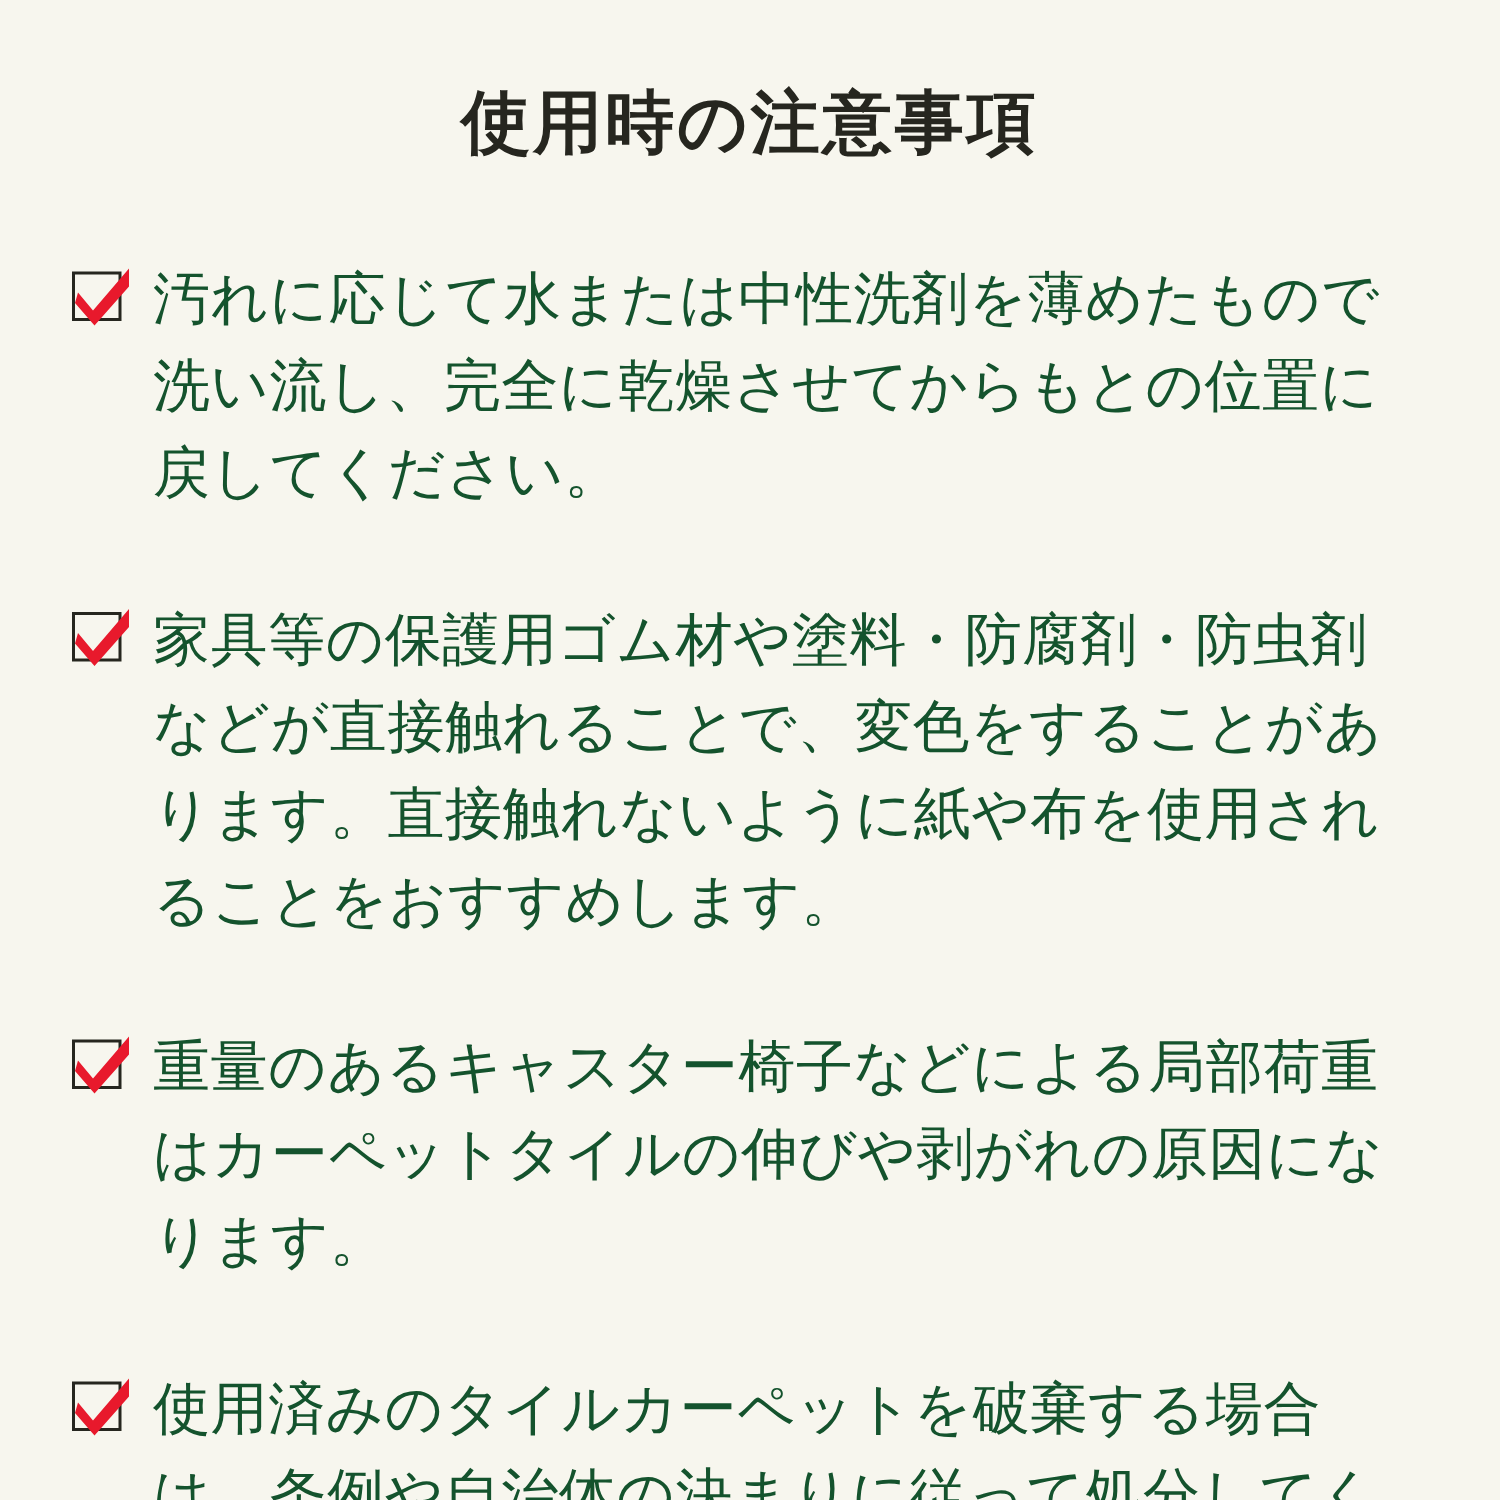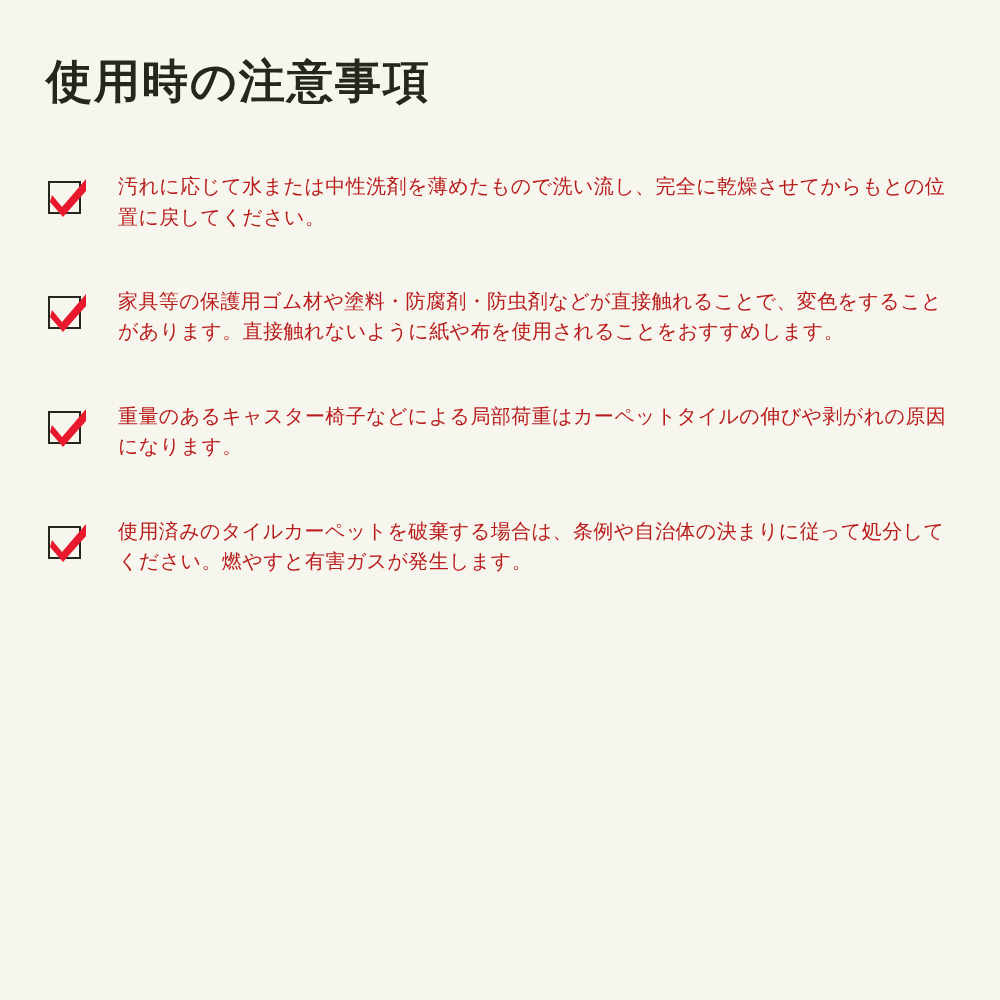--- a/index.html
+++ b/index.html
@@ -15,21 +15,21 @@
     overflow: hidden;
   }
   .page {
     position: relative;
     width: 1000px;
     height: 1000px;
     box-sizing: border-box;
     padding: 40px 46px 0 46px;
   }
   .title {
-    text-align: left;
+    text-align: center;
     font-size: 46px;
     font-weight: bold;
     letter-spacing: 2px;
     color: #26261f;
     margin: 14px 0 0 0;
     line-height: 1.2;
   }
   .list {
     margin-top: 62px;
   }
@@ -61,27 +61,26 @@
   }
   .check-box svg {
     position: absolute;
     left: 0;
     top: 0;
     width: 44px;
     height: 44px;
     overflow: visible;
   }
   .item-text {
-    font-size: 20px;
+    font-size: 38px;
     line-height: 1.52;
     letter-spacing: 0.4px;
-    color: #b91c1c;
+    color: #14532d;
     max-width: 845px;
     text-align: left;
-    margin-left: 16px;
   }
 </style>
 </head>
 <body>
 
 <div class="page">
 
   <h1 class="title">使用時の注意事項</h1>
 
   <div class="list">

